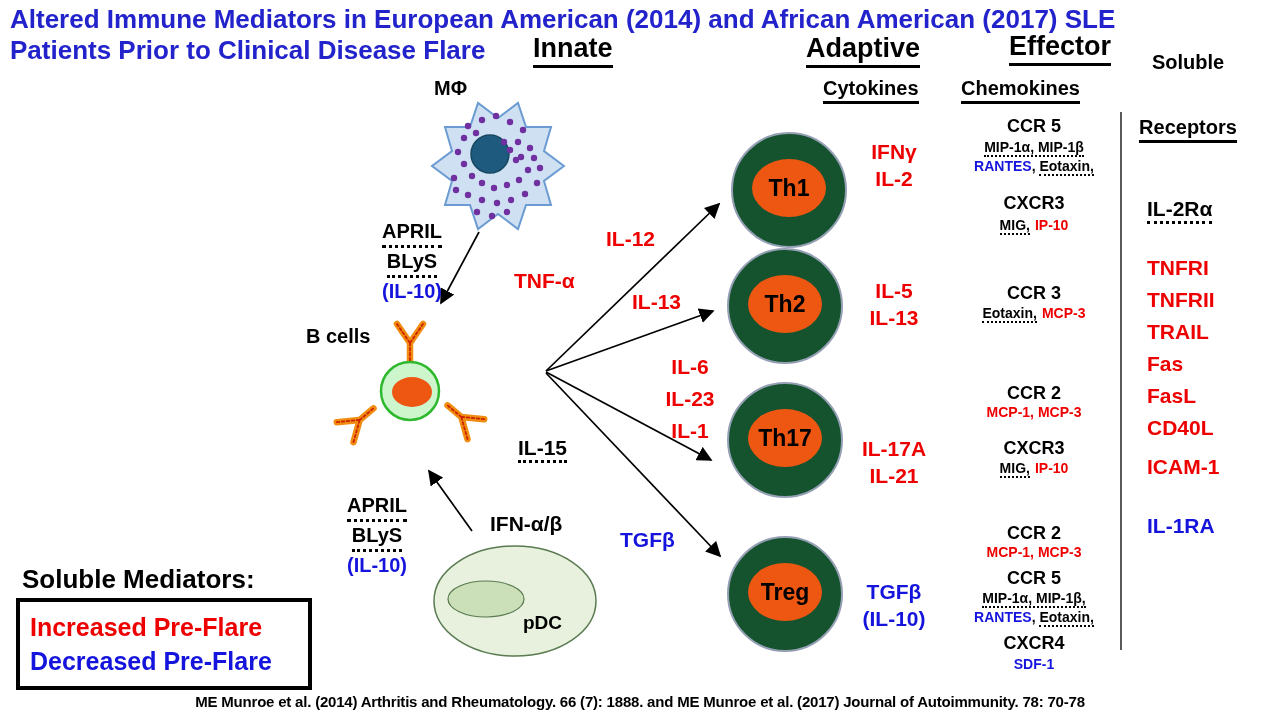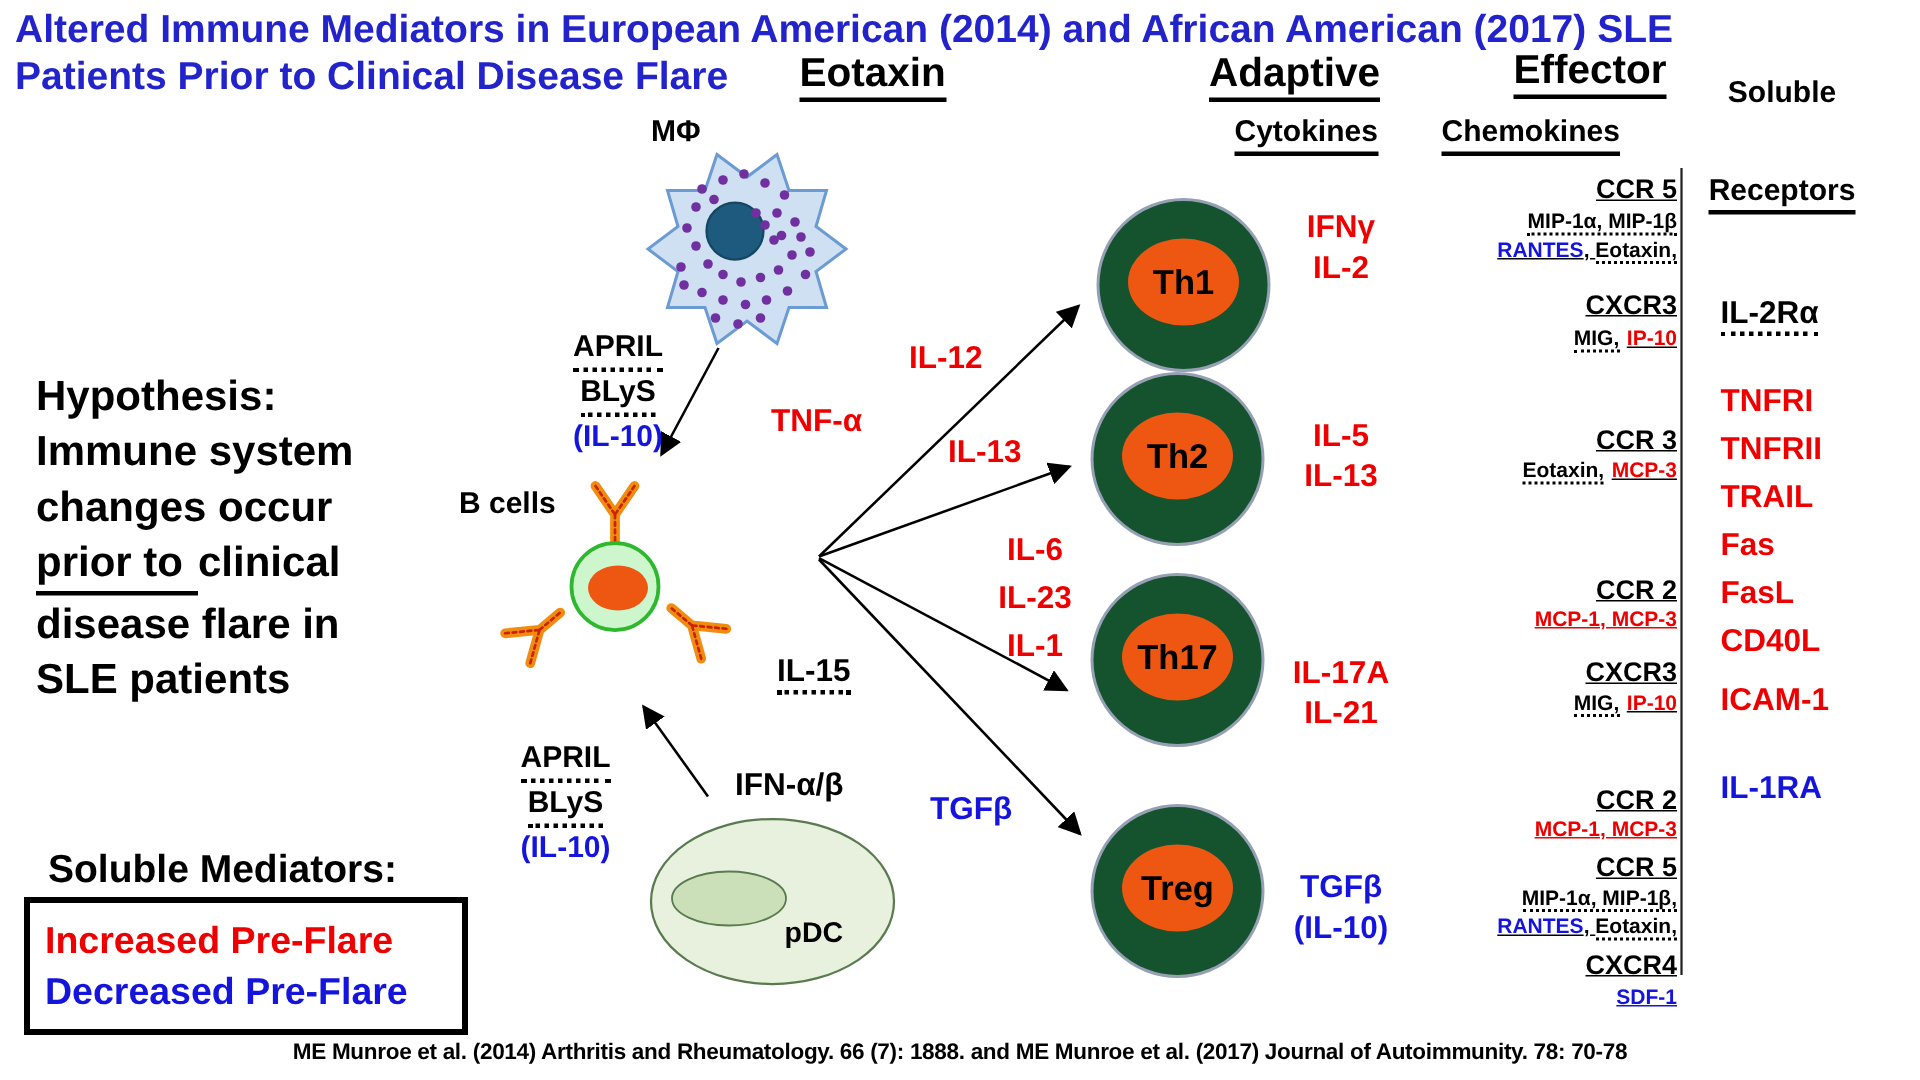--- a/index.html
+++ b/index.html
@@ -46,39 +46,39 @@
   #th2{left:727px;top:248px;}
   #th17{left:727px;top:382px;}
   #treg{left:727px;top:536px;}
 
   .cyt{width:100px;text-align:center;font-size:21px;line-height:27px;}
   #cyt-th1{left:844px;top:138px;}
   #cyt-th2{left:844px;top:277px;}
   #cyt-th17{left:844px;top:435px;}
   #cyt-treg{left:844px;top:578px;}
 
-  .chemline{position:absolute;z-index:3;left:950px;width:168px;text-align:right;text-decoration:underline;}
+  .chemline{position:absolute;z-index:3;left:950px;width:168px;text-align:center;}
   .rname{font-size:18px;}
   .lig{font-size:14px;}
   .lig .du{border-bottom-width:2px;}
   #ch1{top:116px;} #ch2{top:139px;} #ch3{top:158px;} #ch4{top:193px;} #ch5{top:217px;}
   #ch6{top:283px;} #ch7{top:305px;}
   #ch8{top:383px;} #ch9{top:404px;} #ch10{top:438px;} #ch11{top:460px;}
   #ch12{top:523px;} #ch13{top:544px;} #ch14{top:568px;} #ch15{top:590px;} #ch16{top:609px;}
   #ch17{top:633px;} #ch18{top:656px;}
 
   #sr-il2ra{left:1147px;top:197px;font-size:21px;}
   #sr-red{left:1147px;top:252px;font-size:21px;line-height:32px;}
   #sr-icam{left:1147px;top:455px;font-size:21px;}
   #sr-il1ra{left:1147px;top:514px;font-size:21px;}
 
   #hyp{left:24px;top:245px;width:290px;font-size:28px;line-height:37px;}
   #hyp .su{border-bottom-width:3px;padding-right:10px;}
 
-  #leg-title{left:32px;top:564px;font-size:26px;text-align:center;}
+  #leg-title{left:22px;top:564px;font-size:26px;text-align:center;}
   #leg-box{left:16px;top:598px;width:268px;border:4px solid #000;padding:8px 10px;
            font-size:25px;line-height:34px;background:#fff;}
 
   #cite{left:0;top:693px;width:1280px;text-align:center;font-size:15px;letter-spacing:-0.2px;}
 
   .shape{position:absolute;z-index:2;}
   #arrows{position:absolute;z-index:1;left:0;top:0;}
 </style>
 </head>
 <body>
@@ -98,36 +98,28 @@
     <line x1="546" y1="372" x2="711" y2="460" stroke="#000" stroke-width="1.7" marker-end="url(#ah)"></line>
     <line x1="546" y1="373" x2="720" y2="556" stroke="#000" stroke-width="1.7" marker-end="url(#ah)"></line>
     <line x1="1121" y1="112" x2="1121" y2="650" stroke="#222" stroke-width="1.5"></line>
   </svg>
 
   <div class="abs" id="title">
     <div>Altered Immune Mediators  in European American (2014) and African American (2017)  SLE</div>
     <div>Patients Prior to Clinical Disease Flare</div>
   </div>
 
-  <div class="abs" id="hdr-innate"><span class="su">Eotaxin</span></div>
+  <div class="abs" id="hdr-innate"><span class="su">Innate</span></div>
   <div class="abs" id="hdr-adaptive"><span class="su">Adaptive</span></div>
   <div class="abs" id="hdr-effector"><span class="su">Effector</span></div>
   <div class="abs c" id="hdr-soluble">Soluble</div>
   <div class="abs c" id="hdr-receptors"><span class="su">Receptors</span></div>
   <div class="abs" id="hdr-cytokines"><span class="su">Cytokines</span></div>
   <div class="abs" id="hdr-chemokines"><span class="su">Chemokines</span></div>
 
-  <div class="abs" id="hyp">
-    <div>Hypothesis:</div>
-    <div>Immune system</div>
-    <div>changes occur</div>
-    <div><span class="su">prior to </span><span>clinical</span></div>
-    <div>disease flare in</div>
-    <div>SLE patients</div>
-  </div>
 
   <div class="abs" id="lbl-mphi">MΦ</div>
   <svg class="shape" style="left:420px;top:98px" width="160" height="138">
     <polygon points="144,68 124,53 131,29 106,29 98,5 78,20 58,5 50,29 25,29 32,53 12,68 32,83 25,107 50,107 58,131 78,116 98,131 106,107 131,107 124,83" fill="#cfe0f2" stroke="#6b9bd2" stroke-width="2"></polygon>
     <circle cx="70" cy="56" r="19" fill="#1e5a7e" stroke="#164761" stroke-width="1.5"></circle>
     <g fill="#7030a0">
       <circle cx="48" cy="28" r="3.2"></circle>
         <circle cx="62" cy="22" r="3.2"></circle>
         <circle cx="76" cy="18" r="3.2"></circle>
       <circle cx="90" cy="24" r="3.2"></circle>

